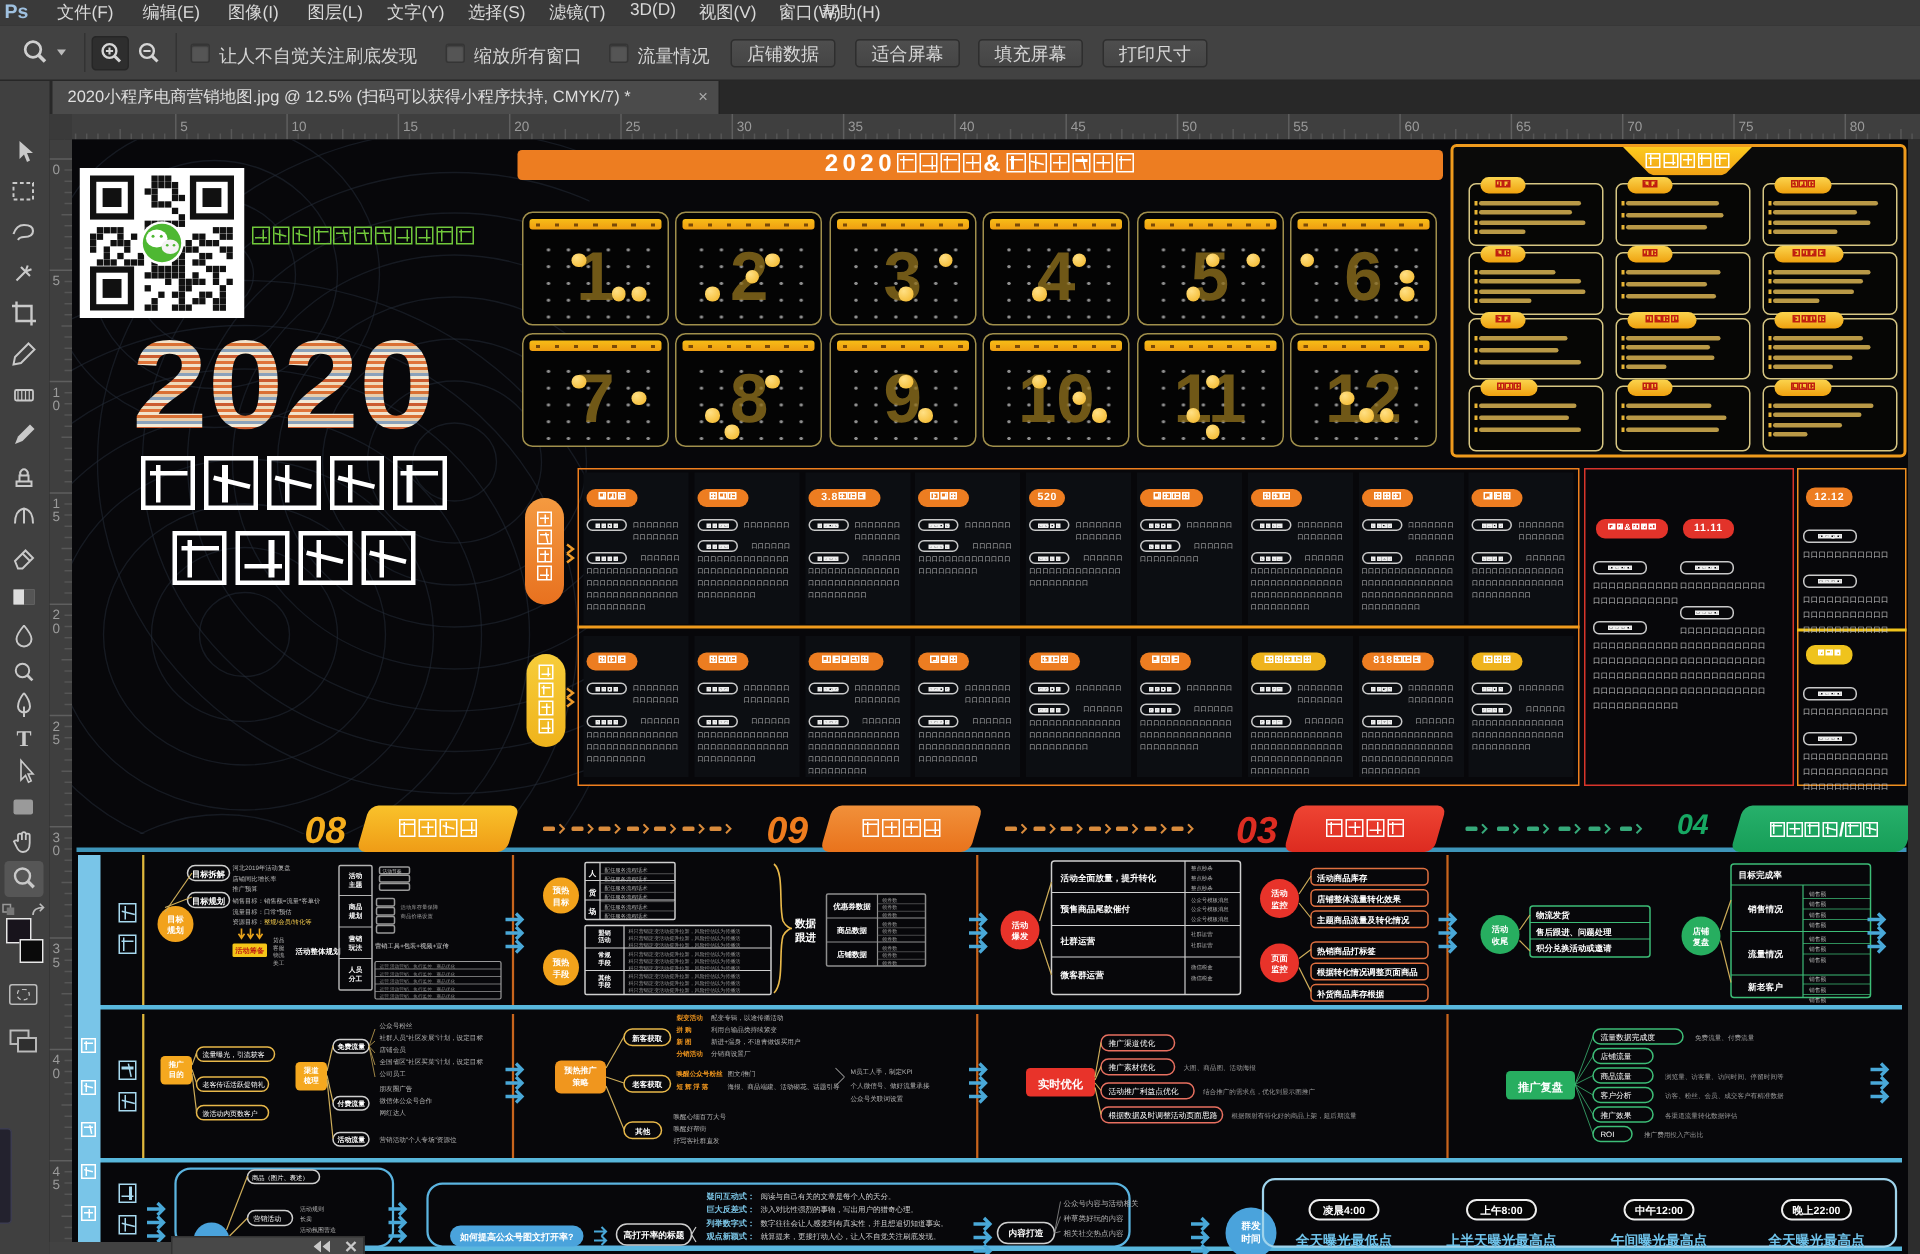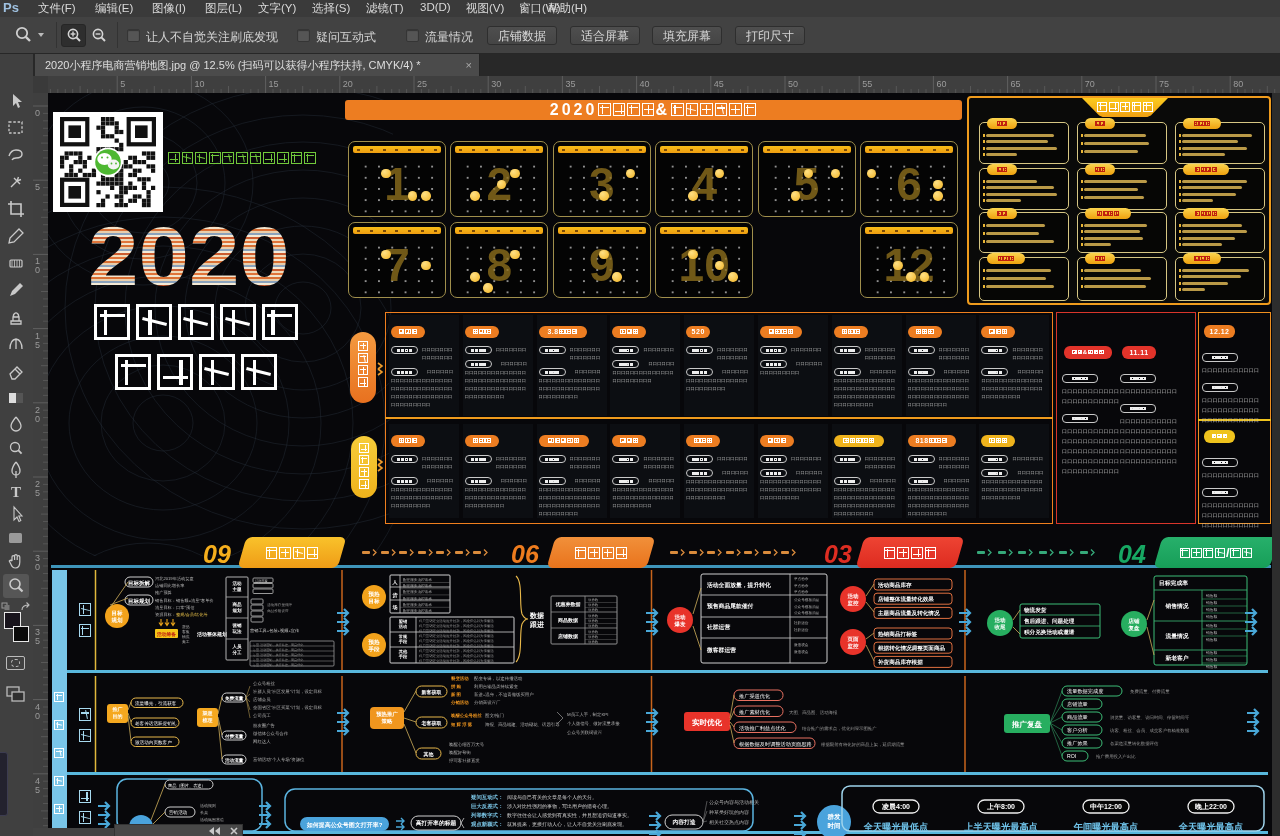--- a/index.html
+++ b/index.html
@@ -66,30 +66,30 @@
     </svg>
     <svg class="ab" style="left:90px;top:10px" width="18" height="18" viewBox="0 0 18 18">
       <circle cx="8" cy="7" r="4.6" fill="none" stroke="#d5d5d5" stroke-width="1.6"></circle>
       <line x1="11.4" y1="10.4" x2="15" y2="14" stroke="#d5d5d5" stroke-width="2"></line>
       <line x1="5.6" y1="7" x2="10.4" y2="7" stroke="#d5d5d5" stroke-width="1.4"></line>
     </svg>
     <div class="ab" style="left:117px;top:5px;width:1px;height:26px;background:#333"></div>
     <div class="chk" style="left:127px"></div>
     <span class="ab" style="left:146px;top:12px">让人不自觉关注刷底发现</span>
     <div class="chk" style="left:297px"></div>
-    <span class="ab" style="left:316px;top:12px">疑问互动式</span>
+    <span class="ab" style="left:316px;top:12px">缩放所有窗口</span>
     <div class="chk" style="left:406px"></div>
     <span class="ab" style="left:425px;top:12px">流量情况</span>
     <div class="obtn" style="left:487px;width:70px">店铺数据</div>
     <div class="obtn" style="left:570px;width:70px">适合屏幕</div>
     <div class="obtn" style="left:652px;width:70px">填充屏幕</div>
     <div class="obtn" style="left:735px;width:70px">打印尺寸</div>
   </div>
 <div id="tabbar" class="ab"></div>
-<div id="tab1" class="ab"><span style="margin-left:10px">2020小程序电商营销地图.jpg @ 12.5% (扫码可以获得小程序扶持, CMYK/4) *</span><span style="position:absolute;right:7px;top:0;color:#aaa">×</span></div>
+<div id="tab1" class="ab"><span style="margin-left:10px">2020小程序电商营销地图.jpg @ 12.5% (扫码可以获得小程序扶持, CMYK/7) *</span><span style="position:absolute;right:7px;top:0;color:#aaa">×</span></div>
 <svg class="ab" style="left:1px;top:56px" width="14" height="8" viewBox="0 0 14 8">
     <path d="M1 1 l3.5 3 -3.5 3 M6 1 l3.5 3 -3.5 3" stroke="#bbb" fill="none" stroke-width="1.4"></path>
   </svg>
 <div class="ab" style="left:4px;top:68px;width:20px;height:1.5px;background:repeating-linear-gradient(90deg,#6a6a6a 0 1px,transparent 1px 3px)"></div>
 <div class="ab" style="left:5.5px;top:70.5px;width:20px;height:1.5px;background:repeating-linear-gradient(90deg,#6a6a6a 0 1px,transparent 1px 3px)"></div>
 <div id="toolcol" class="ab"></div>
 <div class="ab" style="left:0;top:0;width:33px;height:836px">
     <div class="ab" style="left:3px;top:574px;width:26px;height:24px;background:#565656;border-radius:3px"></div>
     <svg class="ticon" style="top:91px" width="22" height="22" viewBox="0 0 22 22">
       <path d="M8 3 L8 15 L11 12 L13 17 L15 16 L13 11 L17 11 Z" fill="#c9c9c9"></path>
@@ -741,20 +741,29 @@
     </div>
     <div class="cal" style="left:607.2px;top:129.0px">
       <div class="calh"></div>
       <div class="ab" style="left:8px;top:6.5px;width:84px;height:2.5px;background:repeating-linear-gradient(90deg,#7a4a08 0 3px,rgba(0,0,0,0) 3px 12.8px)"></div>
       <div class="ab" style="left:6px;top:16px;width:88px;height:56px;background-image:radial-gradient(circle,#909090 0.95px,rgba(0,0,0,0) 1.3px);background-size:13.3px 11.2px;background-position:4px 3px"></div>
       <div class="caln">10</div>
       <div class="dot" style="left:32.1px;top:26.7px"></div>
       <div class="dot" style="left:58.7px;top:37.9px"></div>
       <div class="dot" style="left:72.0px;top:49.1px"></div>
     </div>
+    <div class="cal" style="left:709.6px;top:129.0px">
+      <div class="calh"></div>
+      <div class="ab" style="left:8px;top:6.5px;width:84px;height:2.5px;background:repeating-linear-gradient(90deg,#7a4a08 0 3px,rgba(0,0,0,0) 3px 12.8px)"></div>
+      <div class="ab" style="left:6px;top:16px;width:88px;height:56px;background-image:radial-gradient(circle,#909090 0.95px,rgba(0,0,0,0) 1.3px);background-size:13.3px 11.2px;background-position:4px 3px"></div>
+      <div class="caln">11</div>
+      <div class="dot" style="left:45.4px;top:26.7px"></div>
+      <div class="dot" style="left:32.1px;top:49.1px"></div>
+      <div class="dot" style="left:45.4px;top:60.3px"></div>
+    </div>
     <div class="cal" style="left:812.0px;top:129.0px">
       <div class="calh"></div>
       <div class="ab" style="left:8px;top:6.5px;width:84px;height:2.5px;background:repeating-linear-gradient(90deg,#7a4a08 0 3px,rgba(0,0,0,0) 3px 12.8px)"></div>
       <div class="ab" style="left:6px;top:16px;width:88px;height:56px;background-image:radial-gradient(circle,#909090 0.95px,rgba(0,0,0,0) 1.3px);background-size:13.3px 11.2px;background-position:4px 3px"></div>
       <div class="caln">12</div>
       <div class="dot" style="left:32.1px;top:37.9px"></div>
       <div class="dot" style="left:45.4px;top:49.1px"></div>
       <div class="dot" style="left:58.7px;top:49.1px"></div>
     </div>
     <div class="ab" style="left:919px;top:3px;width:304px;height:209px;border:2.5px solid #ef9b1d;border-radius:4px;background:#0a0a09"></div>
@@ -1112,21 +1121,21 @@
     <div class="mtx" style="left:1154.0px;top:314.0px;width:62px;height:8px;overflow:hidden;font-size:5px">口口口口口口口口口口口</div>
     <div class="mtx" style="left:1154.0px;top:324.0px;width:62px;height:8px;overflow:hidden;font-size:5px">口口口口口口口口口口口</div>
     <div class="mc-badge" style="left:1156.0px;top:337.0px;width:31px;background:#efc31d;height:13px;line-height:13px;border-radius:6px;font-size:6px"><i class="g a"></i><i class="g b"></i><i class="g a"></i></div>
     <div class="pill" style="left:1154.0px;top:365.0px;width:36px;height:9px;line-height:8px;font-size:4.6px"><i class="g a"></i><i class="g "></i><i class="g b"></i><i class="g "></i></div>
     <div class="mtx" style="left:1154.0px;top:379.0px;width:60px;height:8px;overflow:hidden;font-size:5px">口口口口口口口口口口口</div>
     <div class="pill" style="left:1154.0px;top:395.0px;width:36px;height:9px;line-height:8px;font-size:4.6px"><i class="g d"></i><i class="g a"></i><i class="g c"></i><i class="g a"></i></div>
     <div class="mtx" style="left:1154.0px;top:409.0px;width:62px;height:8px;overflow:hidden;font-size:5px">口口口口口口口口口口口</div>
     <div class="mtx" style="left:1154.0px;top:419.0px;width:62px;height:8px;overflow:hidden;font-size:5px">口口口口口口口口口口口</div>
     <div class="mtx" style="left:1154.0px;top:429.0px;width:62px;height:8px;overflow:hidden;font-size:5px">口口口口口口口口口口口</div>
     <div class="ab" style="left:3px;top:472px;width:1220px;height:3px;background:#3e95ba"></div>
-    <div class="ab" style="left:155px;top:447px;font-size:25px;font-weight:bold;font-style:italic;color:#f5ae1d">09</div>
+    <div class="ab" style="left:155px;top:447px;font-size:25px;font-weight:bold;font-style:italic;color:#f5ae1d">08</div>
     <div class="ab" style="left:194.0px;top:444.0px;width:100px;height:31px;background:linear-gradient(#f9c22b,#ef9c16);border-radius:6px;transform:skewX(-16deg);"></div>
     <div class="ab" style="left:194.0px;top:444.0px;width:100px;text-align:center;color:#fff;font-weight:bold;font-size:15px;line-height:31px;white-space:nowrap"><i class="g a"></i><i class="g "></i><i class="g c"></i><i class="g b"></i></div>
     <div class="ab" style="left:314.0px;top:458.0px;width:8px;height:2.6px;background:#d98b3c;border-radius:1px"></div>
     <svg class="ab" style="left:324.0px;top:455.8px" width="5" height="7" viewBox="0 0 5 7">
       <path d="M1 0.5 L4 3.5 L1 6.5" fill="none" stroke="#d98b3c" stroke-width="1.3"></path>
     </svg>
     <div class="ab" style="left:332.6px;top:458.0px;width:8px;height:2.6px;background:#d98b3c;border-radius:1px"></div>
     <svg class="ab" style="left:342.6px;top:455.8px" width="5" height="7" viewBox="0 0 5 7">
       <path d="M1 0.5 L4 3.5 L1 6.5" fill="none" stroke="#d98b3c" stroke-width="1.3"></path>
     </svg>
@@ -1143,21 +1152,21 @@
       <path d="M1 0.5 L4 3.5 L1 6.5" fill="none" stroke="#d98b3c" stroke-width="1.3"></path>
     </svg>
     <div class="ab" style="left:406.9px;top:458.0px;width:8px;height:2.6px;background:#d98b3c;border-radius:1px"></div>
     <svg class="ab" style="left:416.9px;top:455.8px" width="5" height="7" viewBox="0 0 5 7">
       <path d="M1 0.5 L4 3.5 L1 6.5" fill="none" stroke="#d98b3c" stroke-width="1.3"></path>
     </svg>
     <div class="ab" style="left:425.4px;top:458.0px;width:8px;height:2.6px;background:#d98b3c;border-radius:1px"></div>
     <svg class="ab" style="left:435.4px;top:455.8px" width="5" height="7" viewBox="0 0 5 7">
       <path d="M1 0.5 L4 3.5 L1 6.5" fill="none" stroke="#d98b3c" stroke-width="1.3"></path>
     </svg>
-    <div class="ab" style="left:463px;top:447px;font-size:25px;font-weight:bold;font-style:italic;color:#ee7c1e">06</div>
+    <div class="ab" style="left:463px;top:447px;font-size:25px;font-weight:bold;font-style:italic;color:#ee7c1e">09</div>
     <div class="ab" style="left:503.0px;top:444.0px;width:100px;height:31px;background:linear-gradient(#f1903a,#e9731c);border-radius:6px;transform:skewX(-16deg);"></div>
     <div class="ab" style="left:503.0px;top:444.0px;width:100px;text-align:center;color:#fff;font-weight:bold;font-size:15px;line-height:31px;white-space:nowrap"><i class="g a"></i><i class="g "></i><i class="g "></i><i class="g b"></i></div>
     <div class="ab" style="left:622.0px;top:458.0px;width:8px;height:2.6px;background:#d98b3c;border-radius:1px"></div>
     <svg class="ab" style="left:632.0px;top:455.8px" width="5" height="7" viewBox="0 0 5 7">
       <path d="M1 0.5 L4 3.5 L1 6.5" fill="none" stroke="#d98b3c" stroke-width="1.3"></path>
     </svg>
     <div class="ab" style="left:640.6px;top:458.0px;width:8px;height:2.6px;background:#d98b3c;border-radius:1px"></div>
     <svg class="ab" style="left:650.6px;top:455.8px" width="5" height="7" viewBox="0 0 5 7">
       <path d="M1 0.5 L4 3.5 L1 6.5" fill="none" stroke="#d98b3c" stroke-width="1.3"></path>
     </svg>
@@ -1201,21 +1210,21 @@
       <path d="M1 0.5 L4 3.5 L1 6.5" fill="none" stroke="#36a97a" stroke-width="1.3"></path>
     </svg>
     <div class="ab" style="left:1011.0px;top:458.0px;width:8px;height:2.6px;background:#36a97a;border-radius:1px"></div>
     <svg class="ab" style="left:1021.0px;top:455.8px" width="5" height="7" viewBox="0 0 5 7">
       <path d="M1 0.5 L4 3.5 L1 6.5" fill="none" stroke="#36a97a" stroke-width="1.3"></path>
     </svg>
     <div class="ab" style="left:1031.5px;top:458.0px;width:8px;height:2.6px;background:#36a97a;border-radius:1px"></div>
     <svg class="ab" style="left:1041.5px;top:455.8px" width="5" height="7" viewBox="0 0 5 7">
       <path d="M1 0.5 L4 3.5 L1 6.5" fill="none" stroke="#36a97a" stroke-width="1.3"></path>
     </svg>
-    <div class="ab" style="left:1070px;top:447px;font-size:25px;font-weight:bold;font-style:italic;color:#17a863">04</div>
+    <div class="ab" style="left:1070px;top:447px;font-size:19px;font-weight:bold;font-style:italic;color:#17a863">04</div>
     <div class="ab" style="left:1110.0px;top:444.0px;width:116px;height:31px;background:linear-gradient(#27b06b,#179e58);border-radius:6px;transform:skewX(-16deg);"></div>
     <div class="ab" style="left:1110.0px;top:444.0px;width:116px;text-align:center;color:#fff;font-weight:bold;font-size:13px;line-height:31px;white-space:nowrap"><i class="g a"></i><i class="g "></i><i class="g a"></i><i class="g c"></i>/<i class="g a"></i><i class="g c"></i></div>
     <svg class="ab" style="left:0;top:473px" width="1221" height="270" viewBox="51 566 1221 270" fill="none">
       <line x1="67.0" y1="671.5" x2="1271.0" y2="671.5" stroke="#58b7dc" stroke-width="3.0"></line>
       <line x1="67.0" y1="773.5" x2="1271.0" y2="773.5" stroke="#58b7dc" stroke-width="3.0"></line>
       <line x1="52.0" y1="832.5" x2="1271.0" y2="832.5" stroke="#58b7dc" stroke-width="3.0"></line>
       <line x1="98.5" y1="570.0" x2="98.5" y2="670.0" stroke="#e0b83c" stroke-width="1.5"></line>
       <line x1="98.5" y1="676.0" x2="98.5" y2="772.0" stroke="#e0b83c" stroke-width="1.5"></line>
       <line x1="345.0" y1="570.0" x2="345.0" y2="670.0" stroke="#c8641c" stroke-width="1.5"></line>
       <line x1="345.0" y1="676.0" x2="345.0" y2="772.0" stroke="#c8641c" stroke-width="1.5"></line>

